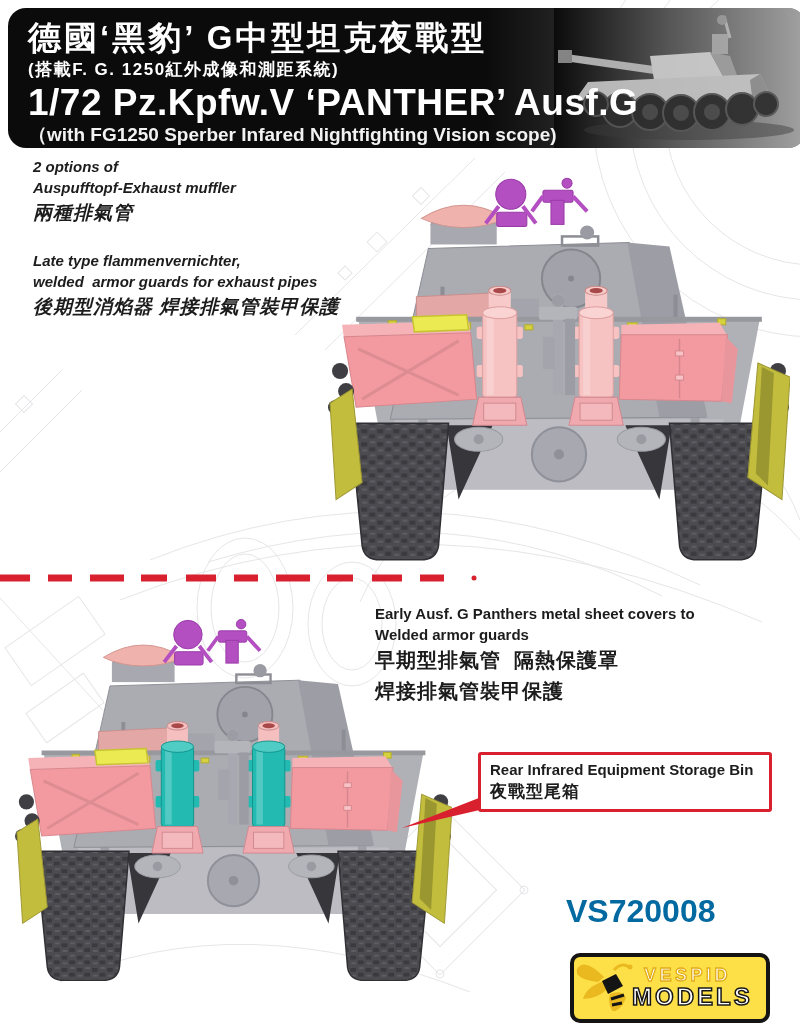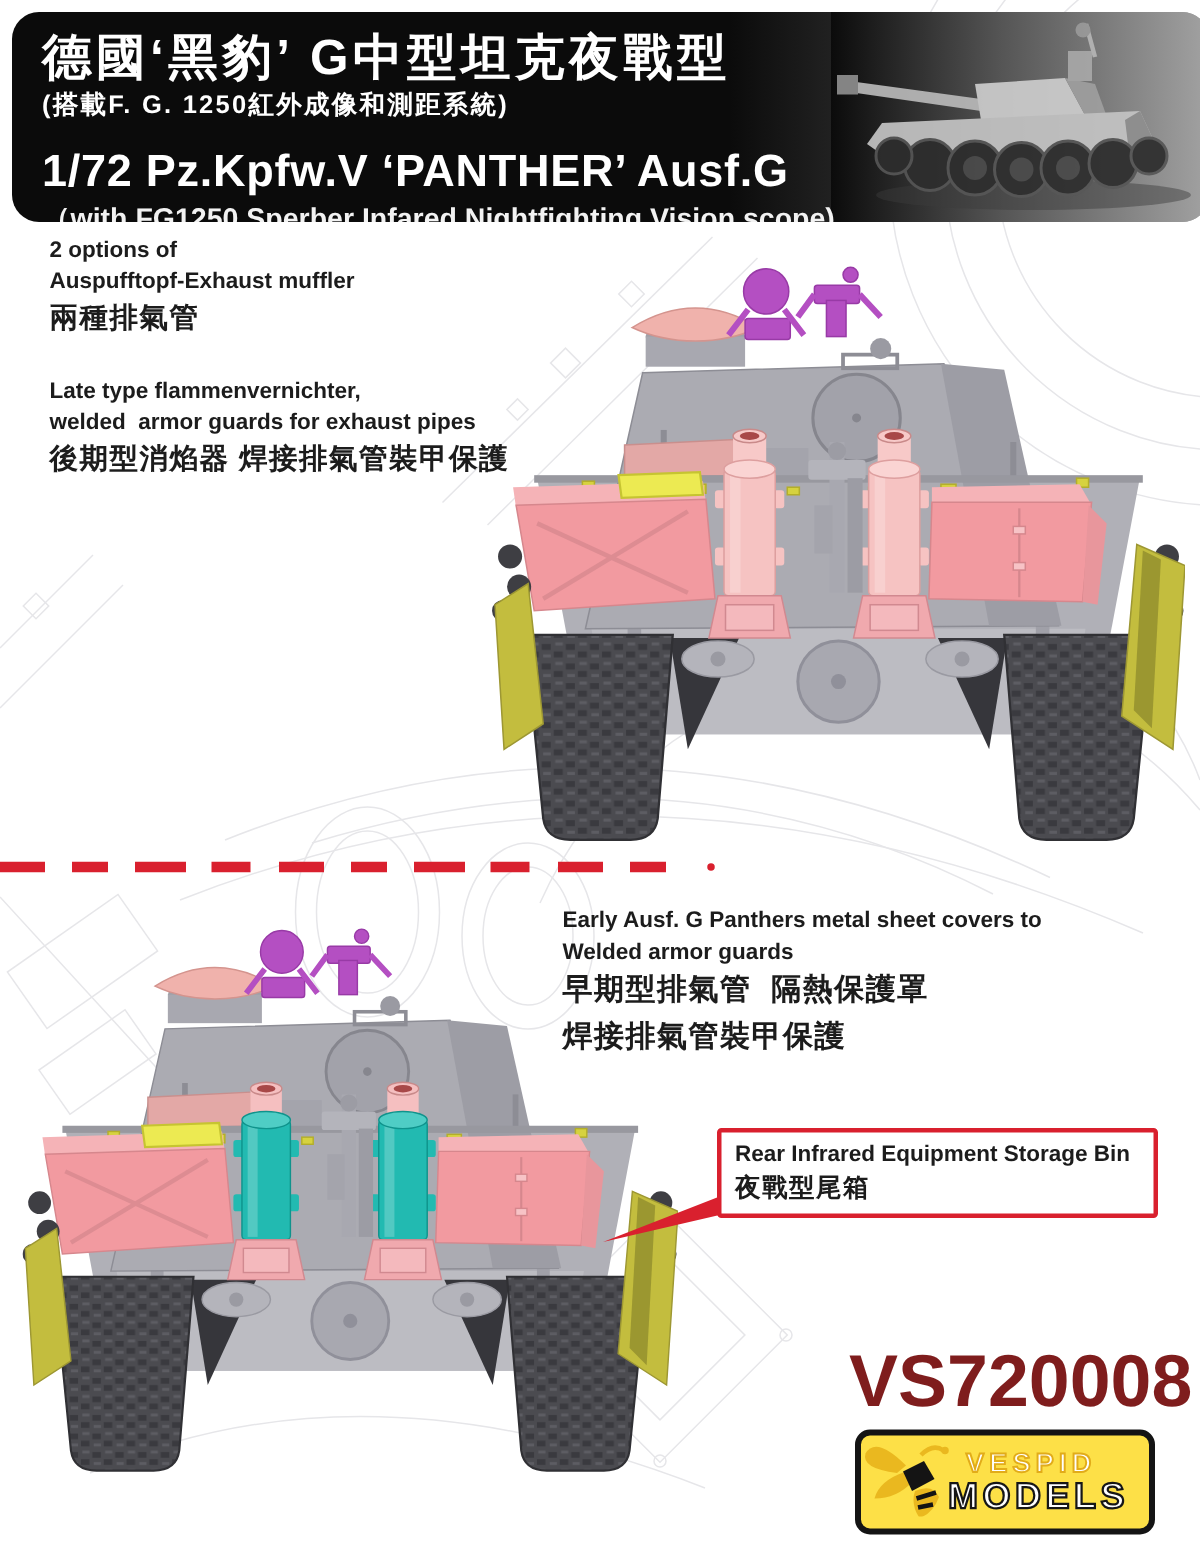--- a/index.html
+++ b/index.html
@@ -6,48 +6,48 @@
   .page{position:relative;width:800px;height:1031px;background:#fff;overflow:hidden;
         font-family:"Liberation Sans","DejaVu Sans",sans-serif;color:#1c1c1c;}
   .blueprint{position:absolute;left:0;top:0;z-index:0;}
   
   .banner{position:absolute;left:8px;top:8px;width:798px;height:140px;z-index:2;
           background:linear-gradient(90deg,#0b0b0b 0%,#0b0b0b 60%,#2a2a2a 72%,#6e6e6e 88%,#9a9a9a 100%);
           border-radius:18px;overflow:hidden;}
   .banner-text{position:absolute;left:20px;top:10px;z-index:2;white-space:nowrap;}
   .t-zh{font-size:33px;font-weight:bold;color:#fff;letter-spacing:3px;line-height:40px;}
   .s-zh{font-size:17px;font-weight:bold;color:#fff;letter-spacing:1.5px;line-height:24px;}
-  .t-en{font-size:30px;font-weight:bold;color:#fff;letter-spacing:0.5px;line-height:38px;margin-top:14px;}
+  .t-en{font-size:37px;font-weight:bold;color:#fff;letter-spacing:0.5px;line-height:38px;margin-top:2px;}
   .s-en{font-size:19px;font-weight:600;color:#f2f2f2;line-height:26px;}
   .banner-photo{position:absolute;right:0;top:0;height:140px;width:252px;z-index:1;}
   
   .note{position:absolute;z-index:3;}
   .note .en{font-size:15px;font-weight:bold;line-height:21px;white-space:pre-wrap;}
   .note .zh{font-size:19px;font-weight:bold;line-height:29px;white-space:pre-wrap;letter-spacing:1px;}
   .note1{left:33px;top:156px;}
-  .note1 .grp{margin-bottom:23px;}
+  .note1 .grp{margin-bottom:23px;font-style:italic;}
   .note2{left:375px;top:603px;width:390px;}
   .note2 .zh{font-size:20px;line-height:31px;}
   
   .tank{position:absolute;z-index:1;}
   .tank-late{left:328px;top:166px;width:462px;height:402px;
              --stub:#f7c9c8;--pipe:#f6c3c2;--pipe-dk:#dd9f9f;--pipe-lt:#fad4d3;}
   .tank-early{left:15px;top:608px;width:437px;height:380px;
              --stub:#f5bfc0;--pipe:#22bab1;--pipe-dk:#0f938c;--pipe-lt:#4fcdc5;}
   
   .divider{position:absolute;left:0;top:572px;z-index:2;}
   
   .callout{position:absolute;left:478px;top:752px;width:272px;z-index:4;background:#fff;
            border:3px solid #d9202e;border-radius:3px;padding:5px 7px 6px 9px;}
   .callout .en{font-size:15px;font-weight:bold;line-height:20px;white-space:nowrap;}
   .callout .zh{font-size:17px;font-weight:bold;line-height:23px;letter-spacing:1px;}
   .callout-arrow{position:absolute;left:400px;top:794px;z-index:3;}
   
-  .product-code{position:absolute;left:566px;top:893px;z-index:3;font-size:49px;font-weight:bold;
-                color:#7f1d1d;letter-spacing:0px;}
+  .product-code{position:absolute;left:566px;top:893px;z-index:3;font-size:32px;font-weight:bold;
+                color:#0369a1;letter-spacing:0px;}
   .logo{position:absolute;left:570px;top:953px;width:192px;height:62px;z-index:3;background:#fde047;
         border:4px solid #141414;border-radius:10px;}
 </style>
 </head>
 <body>
 
 <div class="page">
 
   <svg class="blueprint" width="800" height="1031" viewBox="0 0 800 1031">
     <g stroke="#e6e6e9" fill="none" stroke-width="1">

